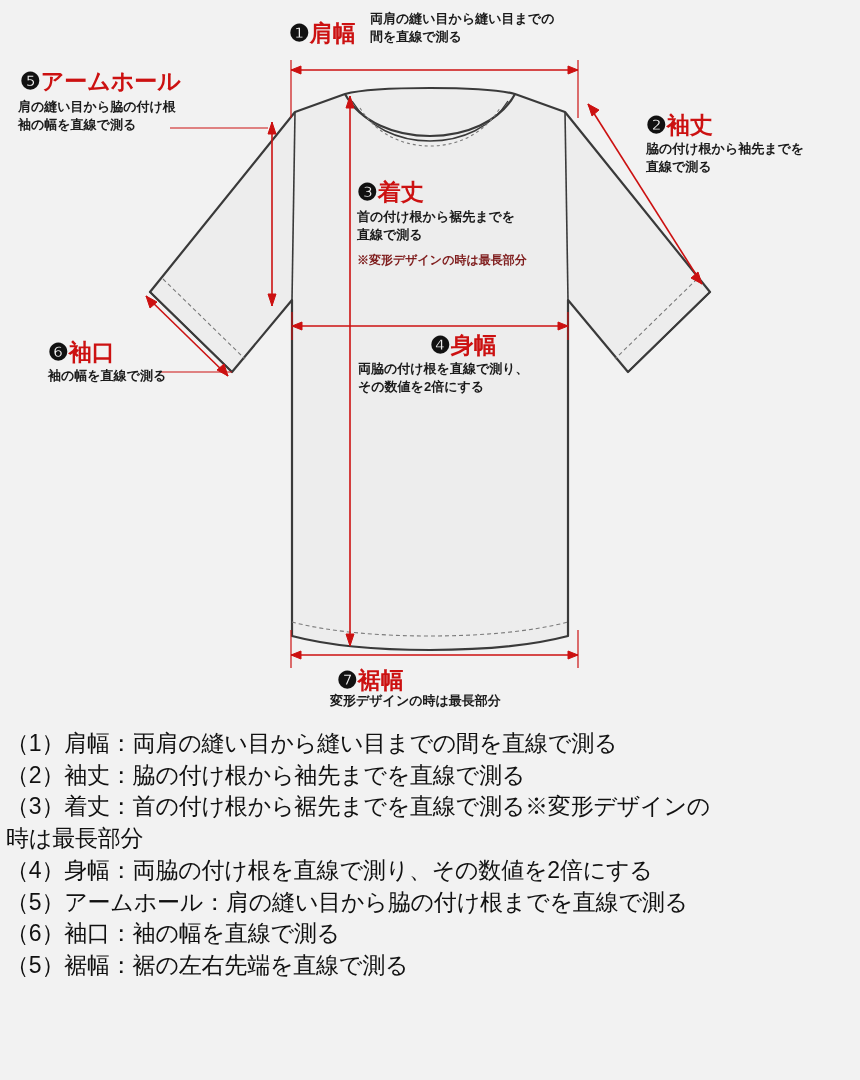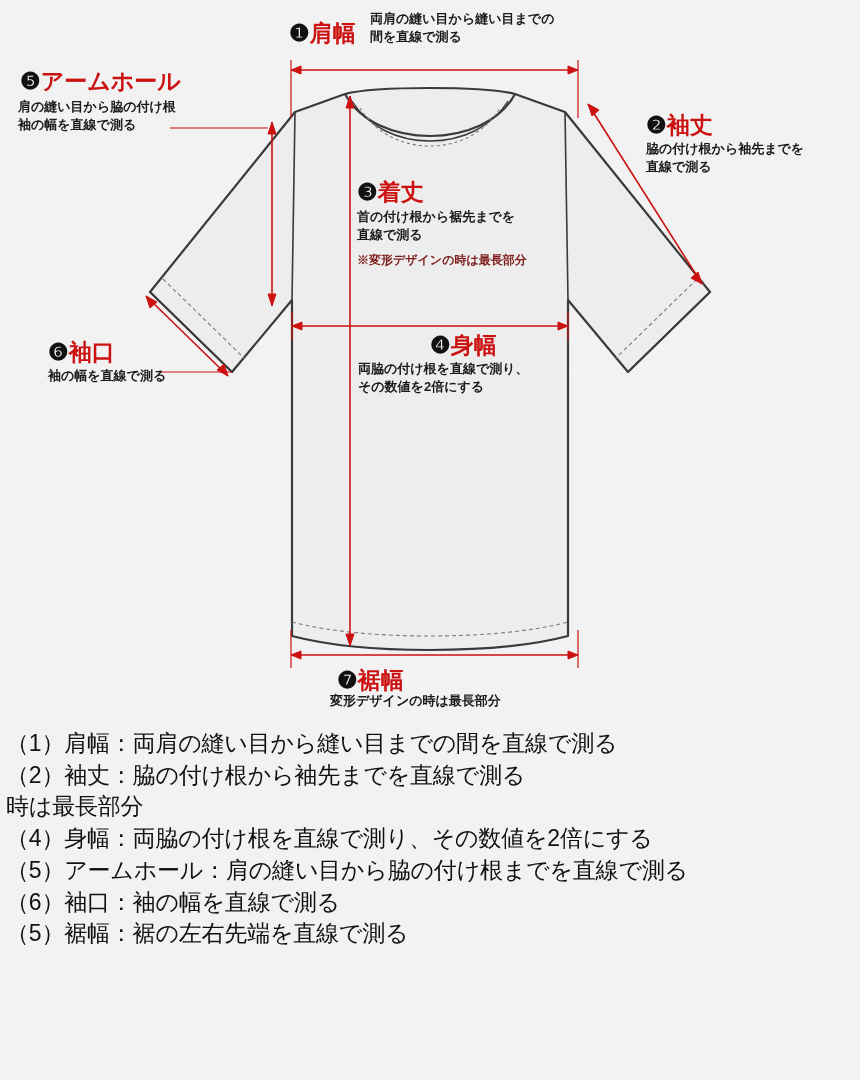--- a/index.html
+++ b/index.html
@@ -226,18 +226,19 @@
 
   <div class="lbl lbl-title" id="lbl-susohaba">
     <span class="num">❼</span><span>裾幅</span>
   </div>
   <div class="lbl lbl-desc" id="lbl-susohaba-desc">変形デザインの時は最長部分</div>
 </div>
 
 <div id="caption-list">
   <div class="caption-line">（1）肩幅：両肩の縫い目から縫い目までの間を直線で測る</div>
   <div class="caption-line">（2）袖丈：脇の付け根から袖先までを直線で測る</div>
+  <div class="caption-line">（3）着丈：首の付け根から裾先までを直線で測る※変形デザインの</div>
   <div class="caption-line">時は最長部分</div>
   <div class="caption-line">（4）身幅：両脇の付け根を直線で測り、その数値を2倍にする</div>
   <div class="caption-line">（5）アームホール：肩の縫い目から脇の付け根までを直線で測る</div>
   <div class="caption-line">（6）袖口：袖の幅を直線で測る</div>
   <div class="caption-line">（5）裾幅：裾の左右先端を直線で測る</div>
 </div>
 
 </body></html>

